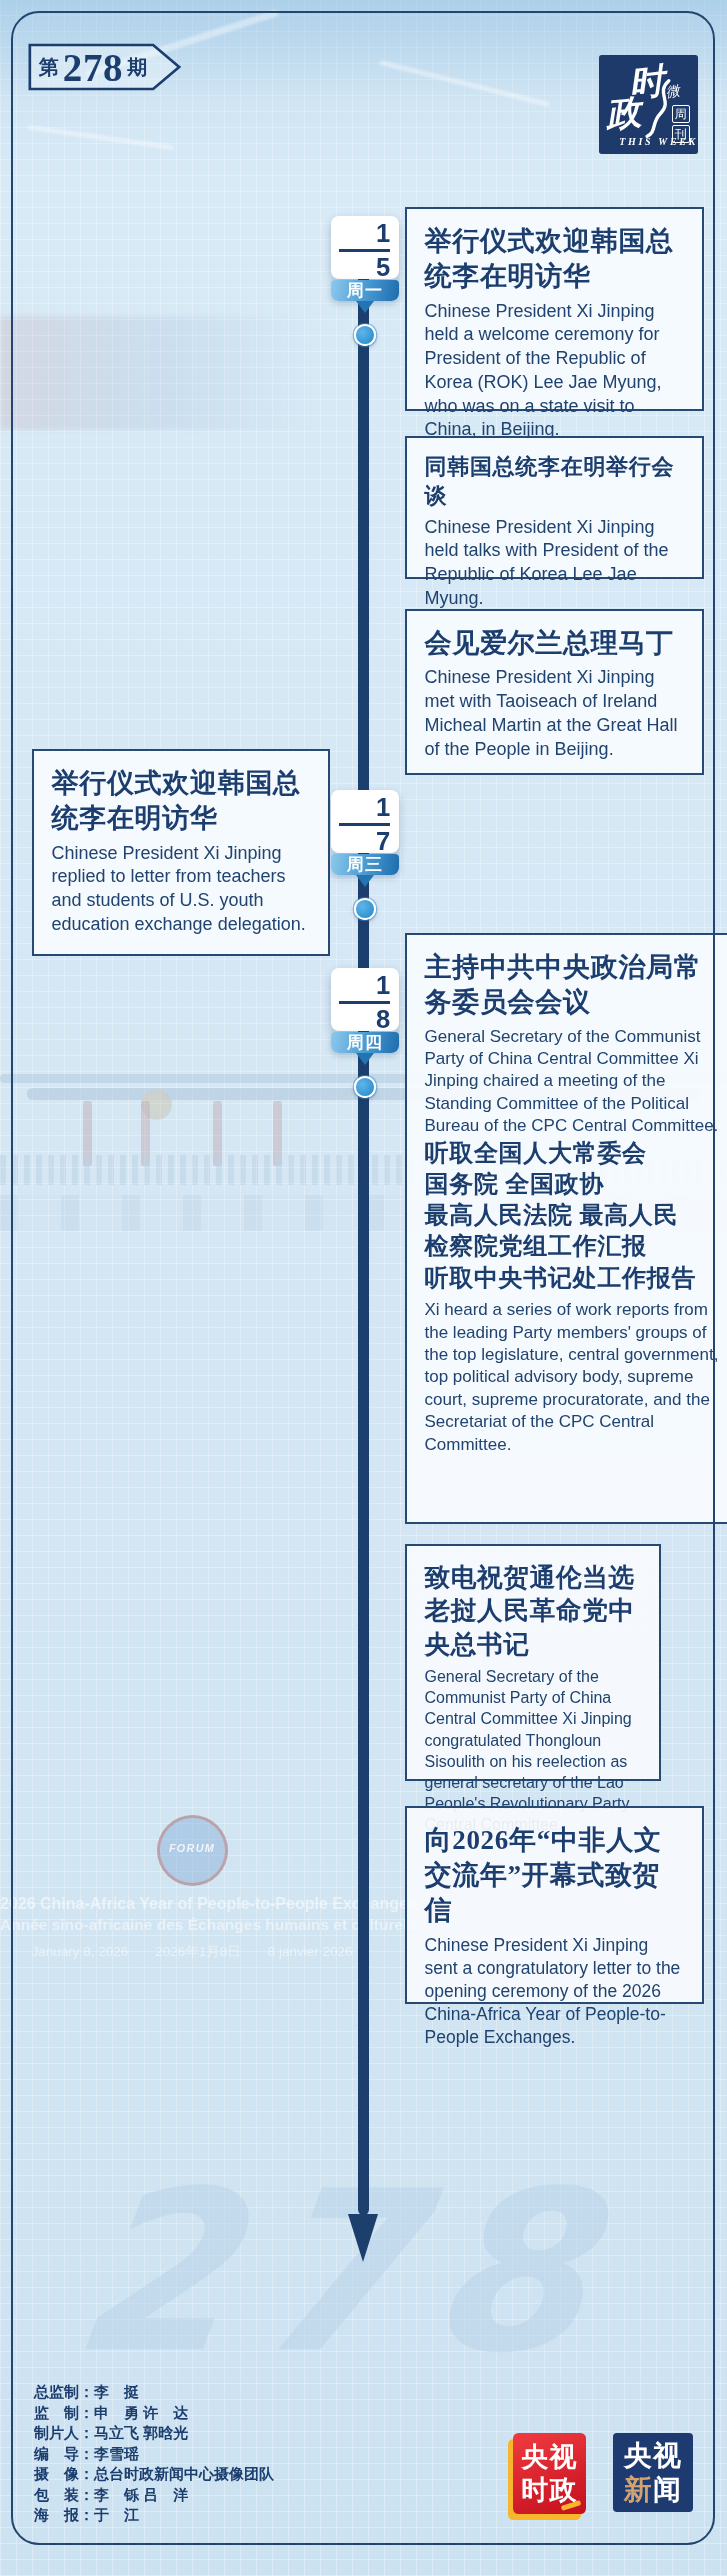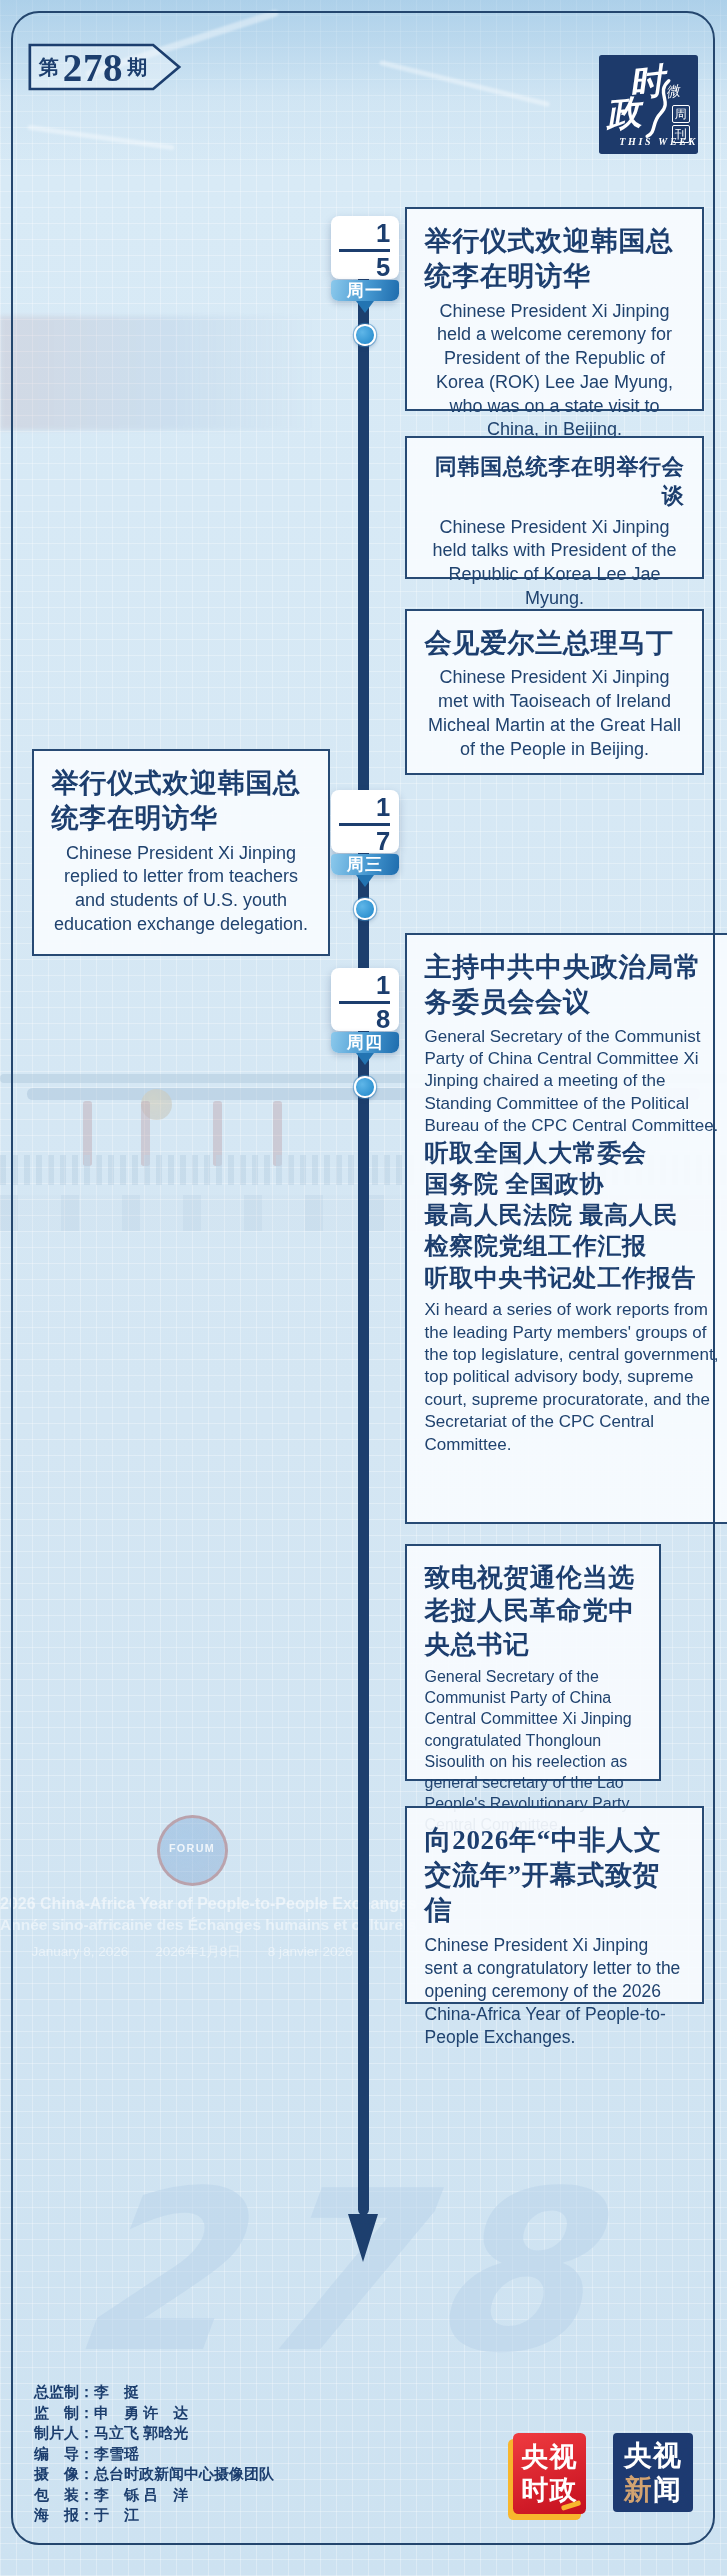--- a/index.html
+++ b/index.html
@@ -24,21 +24,21 @@
   .g-emblem{left:141px;top:39px;width:31px;height:31px;border-radius:50%;
     background:radial-gradient(circle at 40% 35%,rgba(205,180,130,.8),rgba(170,140,100,.5));}
   .g-pillar{top:51px;width:8.8px;height:65px;background:rgba(165,100,105,.55);border-radius:2.7px;}
   .g-tiles{left:0;top:105px;width:727px;height:30px;
     background:repeating-linear-gradient(90deg,rgba(150,180,205,.55) 0 6px,rgba(150,180,205,0) 6px 12px);}
   .g-base{left:0;top:145px;width:727px;height:36px;
     background:repeating-linear-gradient(90deg,rgba(160,185,210,.45) 0 17.5px,rgba(160,185,210,.1) 17.5px 61px);}
   .wm{left:0;top:1815px;width:384px;text-align:center;color:#fff;}
   .wm-globe{position:relative;width:65px;height:65px;margin:0 auto 9.4px;border-radius:50%;
     border:3.4px solid rgba(200,95,80,.38);
-    background:radial-gradient(circle at 40% 35%,rgba(130,175,220,.45),rgba(95,135,190,.28));}
+    background:radial-gradient(circle at 40% 35%,rgba(130,175,220,.45),rgba(95,135,190,.28));font-style:italic;}
   .wm-globe span{position:absolute;left:0;right:0;top:24px;font-weight:700;font-size:10.8px;
     letter-spacing:1.3px;color:rgba(255,255,255,.8);}
   .wm-cn{font-size:18px;letter-spacing:2px;color:rgba(255,255,255,.85);white-space:nowrap;}
   .wm-en{margin-top:6.7px;font-size:16px;font-weight:700;color:rgba(255,255,255,.55);white-space:nowrap;}
   .wm-fr{margin-top:2.7px;font-size:15.5px;font-weight:700;color:rgba(255,255,255,.5);white-space:nowrap;}
   .wm-dt{margin-top:9.4px;font-size:13.5px;color:rgba(255,255,255,.5);white-space:nowrap;}
   .ghost{left:20px;top:2161px;width:687px;text-align:center;font-weight:700;font-style:italic;
     font-size:222px;letter-spacing:23px;color:rgba(186,212,234,.55);transform:skewX(-10deg);
     font-family:"DejaVu Sans",sans-serif;line-height:1;}
   
@@ -81,22 +81,22 @@
   .pointer{width:0;height:0;border:9.4px solid transparent;border-top:12px solid #2374b2;margin-top:-0.7px;}
   .tnode{width:17.5px;height:17.5px;border-radius:50%;margin-top:2.7px;
     background:radial-gradient(circle at 35% 35%,#5fb6e8,#1f86c9);border:2.7px solid #fff;
     box-shadow:0 0 0 1.3px rgba(60,140,200,.5),0 2px 4px rgba(28,62,110,.3);}
   
   .card{background:rgba(247,251,254,.93);border:2px solid #274a74;box-sizing:border-box;
     padding:15px 17.5px;z-index:4;}
   .card h3{margin:0 0 5.4px;font-family:"Liberation Serif","DejaVu Serif",serif;font-weight:700;
     color:#1c3e6e;line-height:1.3;letter-spacing:0.7px;}
   .card p{margin:0;color:#20436f;line-height:1.32;}
-  .t40{font-size:27px;} .t38{font-size:25.6px;} .t36{font-size:24px;} .t33{font-size:22px;text-align:right;}
-  .b27{font-size:18px;text-align:center;} .b26{font-size:17.5px;} .b25{font-size:17px;} .b24{font-size:16px;}
+  .t40{font-size:27px;} .t38{font-size:25.6px;} .t36{font-size:24px;} .t33{font-size:22px;}
+  .b27{font-size:18px;} .b26{font-size:17.5px;} .b25{font-size:17px;} .b24{font-size:16px;}
   .pre{white-space:pre-line;}
   .sec2{margin-top:17.5px;}
   
   .credits{left:34px;top:2382px;z-index:5;color:#1c3e6e;font-weight:700;font-size:15px;line-height:20.5px;}
   .logo-wrap{z-index:5;}
   .logo-sz{left:513px;top:2433px;width:73px;height:81px;}
   .logo-sz .back{position:absolute;left:-4.7px;top:6px;width:73px;height:81px;background:#f8b62d;border-radius:5.4px;}
   .logo-sz .face{position:absolute;left:0;top:0;width:73px;height:81px;border-radius:5.4px;
     background:linear-gradient(160deg,#ef3b40,#c40f1e);display:flex;flex-direction:column;
     align-items:center;justify-content:center;color:#fff;font-weight:700;font-size:27px;line-height:1.22;

